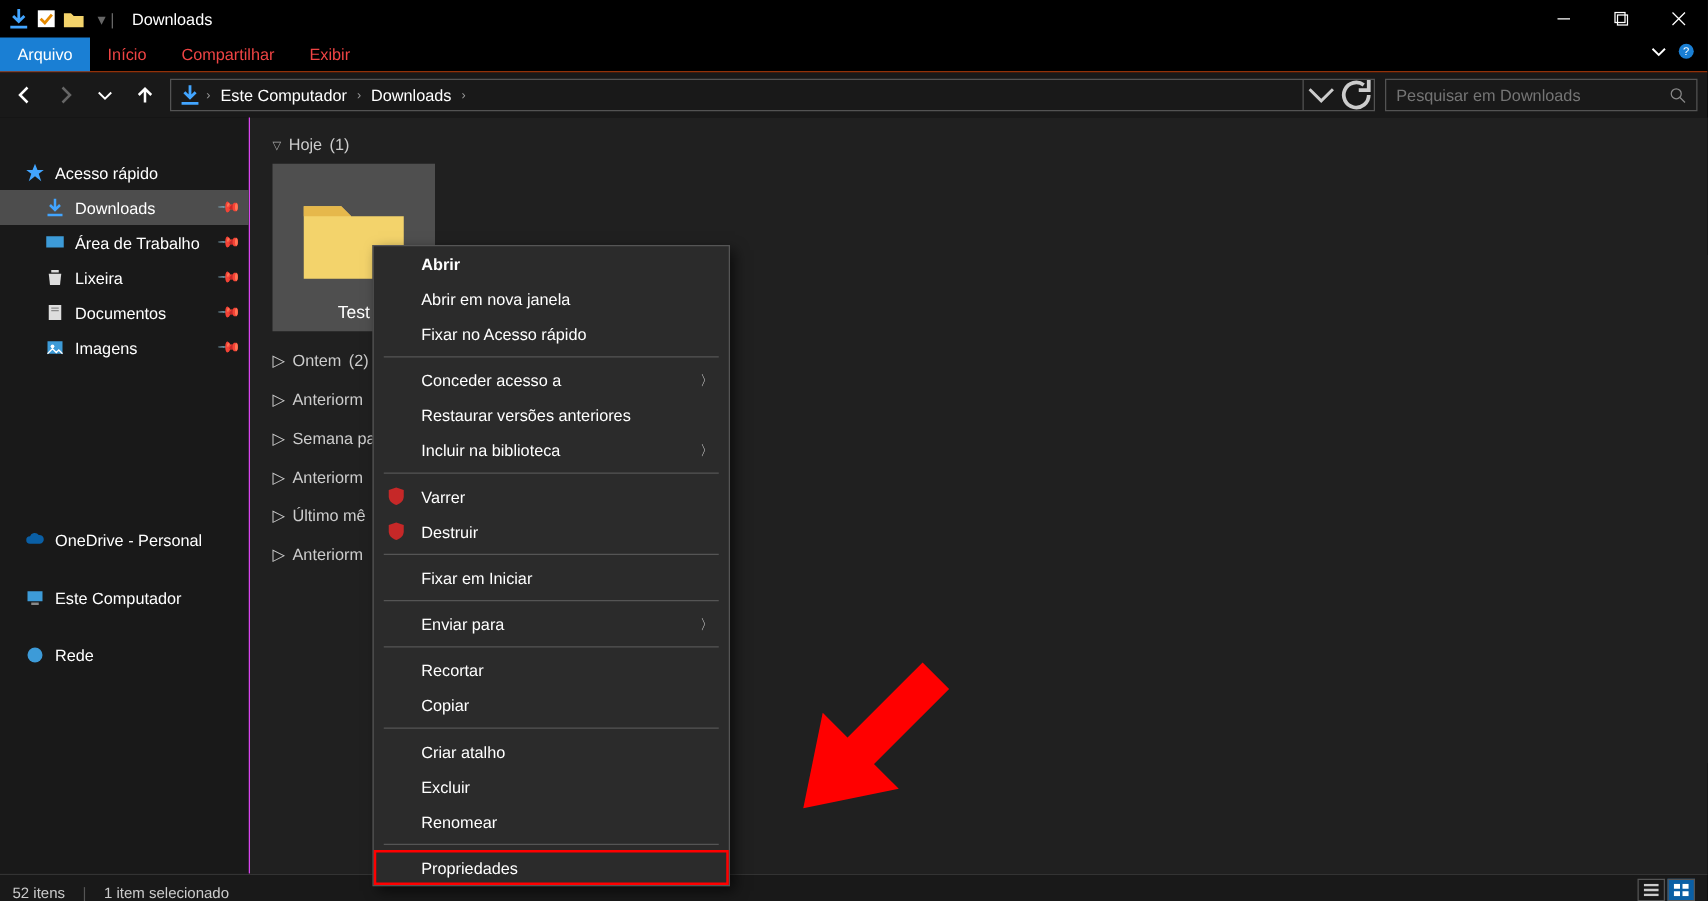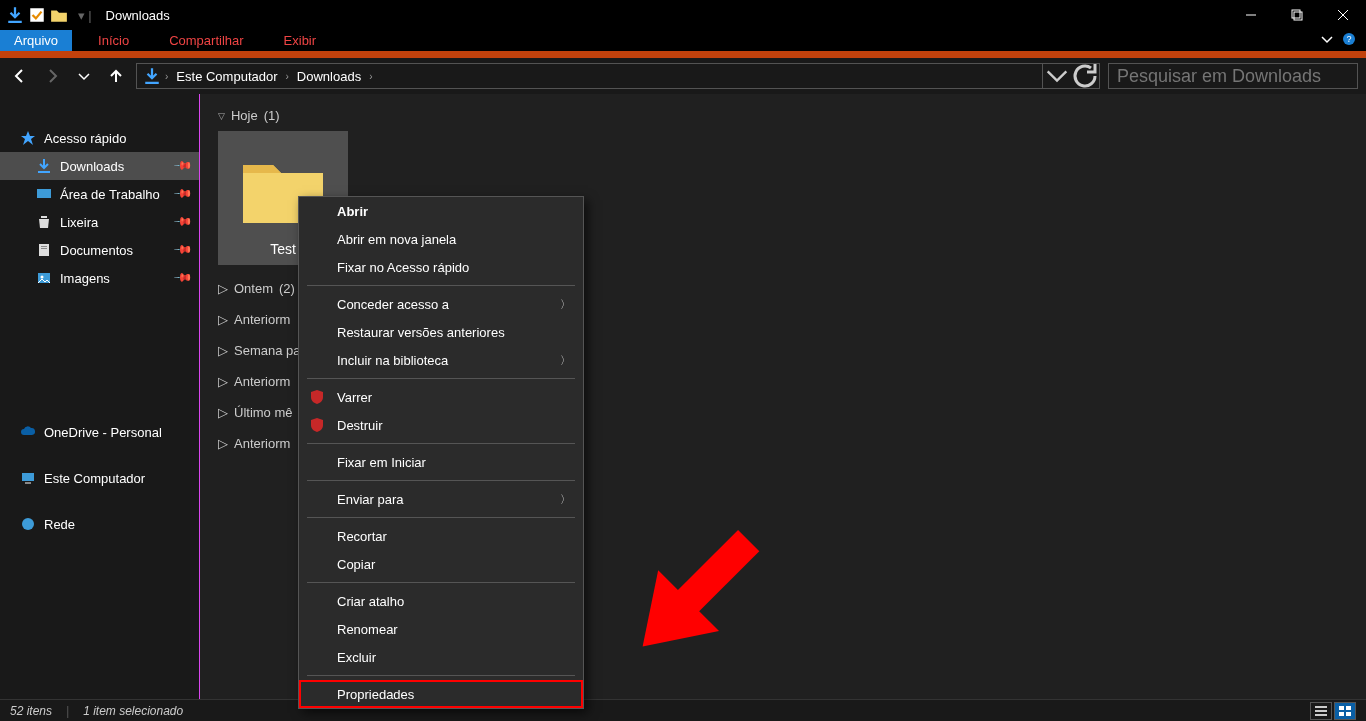--- a/index.html
+++ b/index.html
@@ -9,38 +9,38 @@
   .titlebar { height: 30px; display: flex; align-items: center; background: #000; }
   .titlebar-icons { display: flex; align-items: center; gap: 4px; padding-left: 6px; }
   .tb-icon { width: 18px; height: 18px; display: inline-block; }
   .tb-sep { color: #666; margin: 0 6px; font-size: 13px; }
   .titlebar-title { font-size: 13px; margin-left: 4px; color: #fff; }
   .titlebar .window-ctrls { margin-left: auto; display: flex; }
   .window-ctrls div { width: 46px; height: 30px; display: flex; align-items: center; justify-content: center; }
   .window-ctrls svg { width: 12px; height: 12px; stroke: #fff; stroke-width: 1; fill: none; }
 
   
-  .ribbon { height: 28px; background: #000; display: flex; align-items: stretch; border-bottom: 7px solid #c2410c; gap: 12px; }
+  .ribbon { height: 28px; background: #000; display: flex; align-items: stretch; border-bottom: 1px solid #c2410c; }
   .ribbon-tab { padding: 0 14px; font-size: 13px; display: flex; align-items: center; color: #ef4444; }
   .ribbon-tab.file { background: #1a7fd4; color: #fff; }
   .ribbon-right { margin-left: auto; display: flex; align-items: center; padding-right: 10px; gap: 8px; }
   .ribbon-right svg { width: 14px; height: 14px; }
 
   
   .navbar { height: 36px; background: #191919; display: flex; align-items: center; padding: 0 8px; gap: 8px; }
   .nav-btn { width: 24px; height: 24px; display: flex; align-items: center; justify-content: center; }
   .nav-btn svg { width: 16px; height: 16px; stroke: #fff; fill: #fff; }
   .nav-btn.disabled svg { stroke: #666; fill: #666; }
   .addressbar { flex: 1; height: 26px; border: 1px solid #535353; display: flex; align-items: center; background: #191919; padding-left: 6px; gap: 4px; }
   .addressbar .crumb { font-size: 13px; color: #fff; display: flex; align-items: center; gap: 6px; padding: 0 4px; }
   .addressbar .crumb-sep { color: #999; font-size: 10px; }
   .addressbar .tail { margin-left: auto; display: flex; align-items: center; border-left: 1px solid #535353; }
   .addressbar .tail div { width: 28px; height: 24px; display:flex; align-items:center; justify-content:center; }
   .searchbox { width: 250px; height: 26px; border: 1px solid #535353; display: flex; align-items: center; padding: 0 8px; background: #191919; }
-  .searchbox input { flex: 1; background: transparent; border: 0; color: #888; font-size: 18px; outline: none; }
+  .searchbox input { flex: 1; background: transparent; border: 0; color: #888; font-size: 13px; outline: none; }
   .searchbox svg { width: 14px; height: 14px; stroke: #888; fill: none; }
 
   
   .main { position: absolute; top: 94px; bottom: 22px; left: 0; right: 0; display: flex; background: #191919; }
   .sidebar { width: 200px; background: #191919; padding-top: 30px; border-right: 1px solid #d946ef;}
   .side-item { height: 28px; display: flex; align-items: center; font-size: 13px; color: #fff; padding-left: 36px; gap: 8px; position: relative; }
   .side-item.selected { background: #4d4d4d; }
   .side-item.top { padding-left: 20px; font-size: 13px; }
   .side-item .pin { position: absolute; right: 8px; color: #888; font-size: 12px; transform: rotate(45deg);}
   .side-item .ic { width: 16px; height: 16px; display: inline-block; }
@@ -62,21 +62,21 @@
   .ctx-item.bold { font-weight: 600; }
   .ctx-item .sub { position: absolute; right: 12px; color: #ccc; font-size: 11px; }
   .ctx-item .ic { position: absolute; left: 10px; width: 16px; height: 16px; }
   .ctx-sep { height: 1px; background: #555; margin: 4px 8px; }
   .ctx-item.highlight { outline: 2px solid #ff0000; outline-offset: -2px; }
 
   
   .big-arrow { position: absolute; left: 600px; top: 505px; z-index: 60; }
 
   
-  .statusbar { position: absolute; bottom: 0; left: 0; right: 0; height: 22px; background: #191919; display: flex; align-items: center; font-size: 12px; color: #ccc; padding: 0 10px; gap: 14px; border-top: 1px solid #333; font-style: italic;}
+  .statusbar { position: absolute; bottom: 0; left: 0; right: 0; height: 22px; background: #191919; display: flex; align-items: flex-end; font-size: 12px; color: #ccc; padding: 0 10px; gap: 14px; border-top: 1px solid #333;}
   .statusbar .sep { color: #555; }
   .statusbar .right { margin-left: auto; display: flex; gap: 2px; }
   .statusbar .view-btn { width: 22px; height: 18px; border: 1px solid #555; display:flex; align-items:center; justify-content:center;}
   .statusbar .view-btn.active { background:#0a5fa5; }
 </style>
 </head>
 <body>
 
 <div class="titlebar">
   <div class="titlebar-icons">
@@ -349,22 +349,22 @@
   <div class="ctx-sep"></div>
   <div class="ctx-item">
       <span>Enviar para</span>
       <span class="sub">〉</span>
     </div>
   <div class="ctx-sep"></div>
   <div class="ctx-item">Recortar</div>
   <div class="ctx-item">Copiar</div>
   <div class="ctx-sep"></div>
   <div class="ctx-item">Criar atalho</div>
+  <div class="ctx-item">Excluir</div>
   <div class="ctx-item">Renomear</div>
-  <div class="ctx-item">Excluir</div>
   <div class="ctx-sep"></div>
   <div class="ctx-item highlight">Propriedades</div>
 </div>
 
 <div class="big-arrow">
   <svg width="180" height="180" viewBox="0 0 180 180">
     <g transform="rotate(45 90 90)">
       <rect x="78" y="10" width="30" height="90" fill="#ff0000"></rect>
       <polygon points="50,95 136,95 93,160" fill="#ff0000"></polygon>
     </g>

